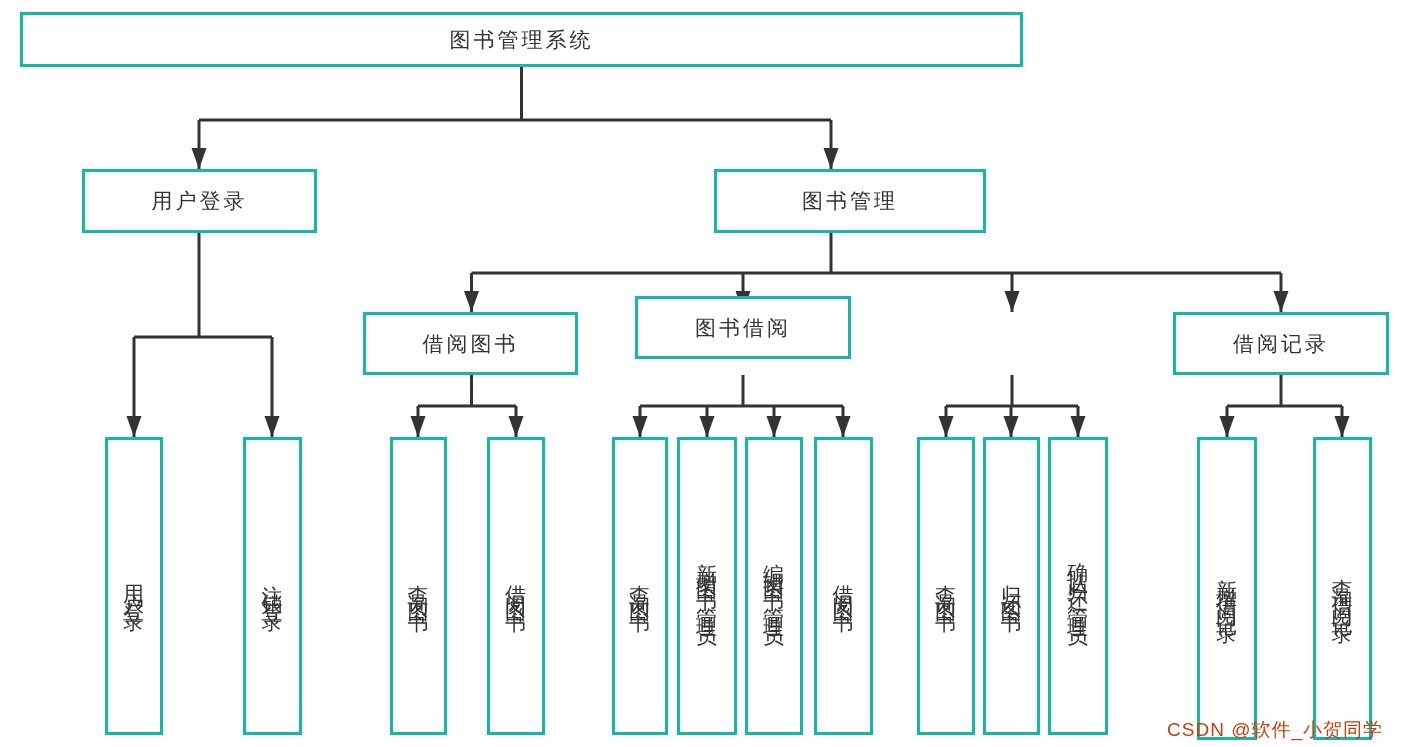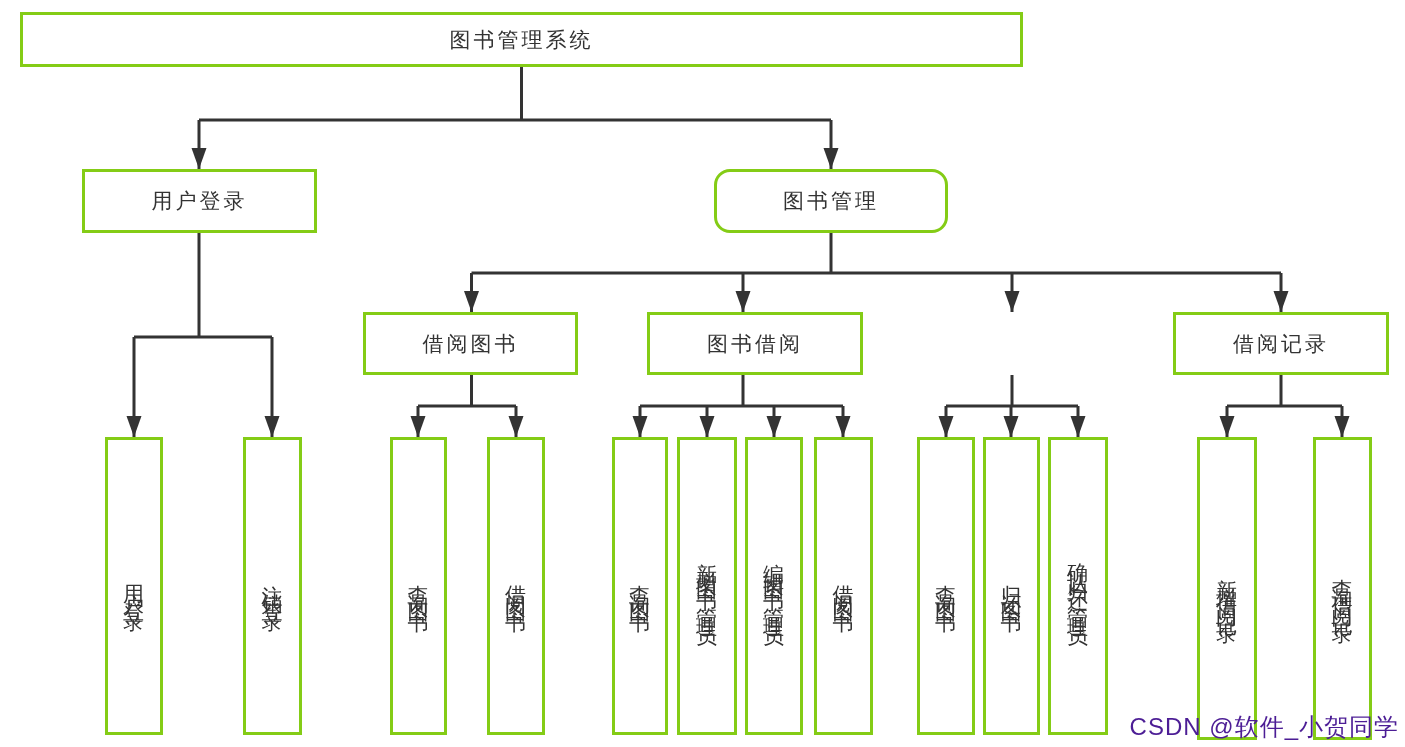--- a/index.html
+++ b/index.html
@@ -21,67 +21,67 @@
     left: 0;
     top: 0;
     width: 1405px;
     height: 747px;
     pointer-events: none;
   }
   .box {
     position: absolute;
     box-sizing: border-box;
     background: #ffffff;
-    border: 3px solid #84cc16;
+    border: 3px solid #14b8a6;
     display: flex;
     align-items: center;
     justify-content: center;
   }
   .hbox {
     font-size: 21px;
     letter-spacing: 3px;
     white-space: nowrap;
   }
   .vbox span {
     writing-mode: vertical-rl;
     text-orientation: mixed;
     font-size: 21px;
     line-height: 1;
     letter-spacing: 9px;
     white-space: nowrap;
   }
   
   .n-root   { left: 20px;   top: 12px;  width: 1003px; height: 55px; }
   .n-login  { left: 82px;   top: 169px; width: 235px;  height: 64px; }
-  .n-mgmt   { left: 714px;  top: 169px; width: 234px;  height: 64px; border-radius: 16px; }
+  .n-mgmt   { left: 714px;  top: 169px; width: 272px;  height: 64px; }
   .n-l3-0   { left: 363px;  top: 312px; width: 215px;  height: 63px; }
-  .n-l3-1   { left: 635px;  top: 312px; width: 216px;  height: 63px; margin-left: 12px; }
+  .n-l3-1   { left: 635px;  top: 296px; width: 216px;  height: 63px; }
   .n-l3-2   { left: 904px;  top: 312px; width: 216px;  height: 63px; }
   .n-l3-3   { left: 1173px; top: 312px; width: 216px;  height: 63px; }
   .leaf     { top: 437px;   height: 298px; }
   .lf-a1 { left: 105px;  width: 58px; }
   .lf-a2 { left: 243px;  width: 59px; }
   .lf-b1 { left: 390px;  width: 57px; }
   .lf-b2 { left: 487px;  width: 58px; }
   .lf-c1 { left: 612px;  width: 56px; }
   .lf-c2 { left: 677px;  width: 60px; }
   .lf-c3 { left: 745px;  width: 58px; }
   .lf-c4 { left: 814px;  width: 59px; }
   .lf-d1 { left: 917px;  width: 58px; }
   .lf-d2 { left: 983px;  width: 57px; }
   .lf-d3 { left: 1048px; width: 60px; }
   .lf-e1 { left: 1197px; width: 60px; height: 303px; }
   .lf-e2 { left: 1313px; width: 59px; height: 303px; }
   .watermark {
     position: absolute;
-    right: 6px;
+    right: 22px;
     bottom: 4px;
-    font-size: 24px;
+    font-size: 19px;
     letter-spacing: 1px;
-    color: #4c1d95;
+    color: #c2410c;
     z-index: 10;
     white-space: nowrap;
   }
 </style>
 </head>
 <body>
 
 <div class="stage">
 
   <svg class="connectors" viewBox="0 0 1405 747" xmlns="http://www.w3.org/2000/svg">

